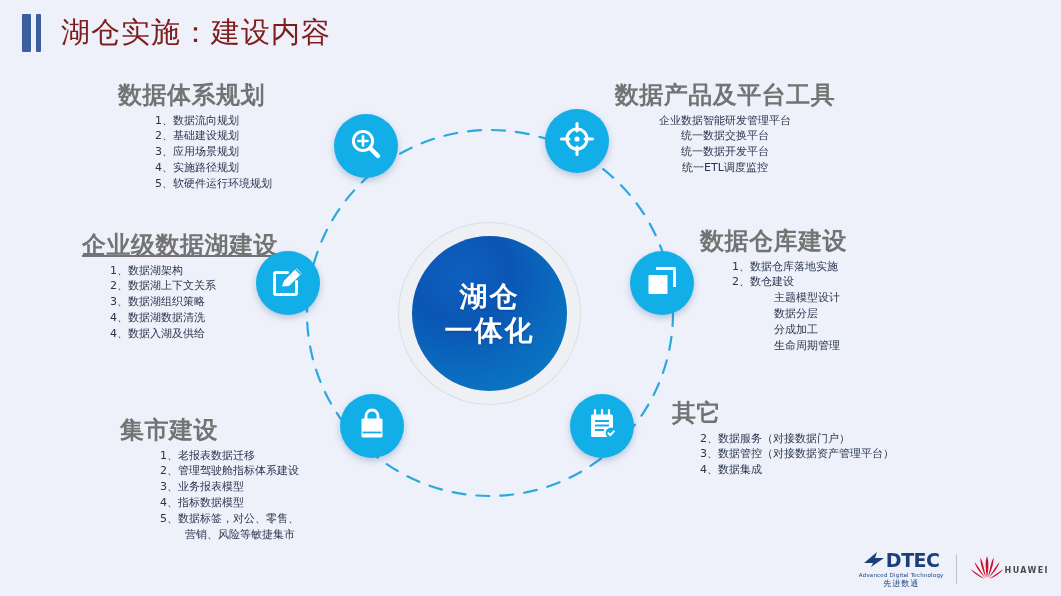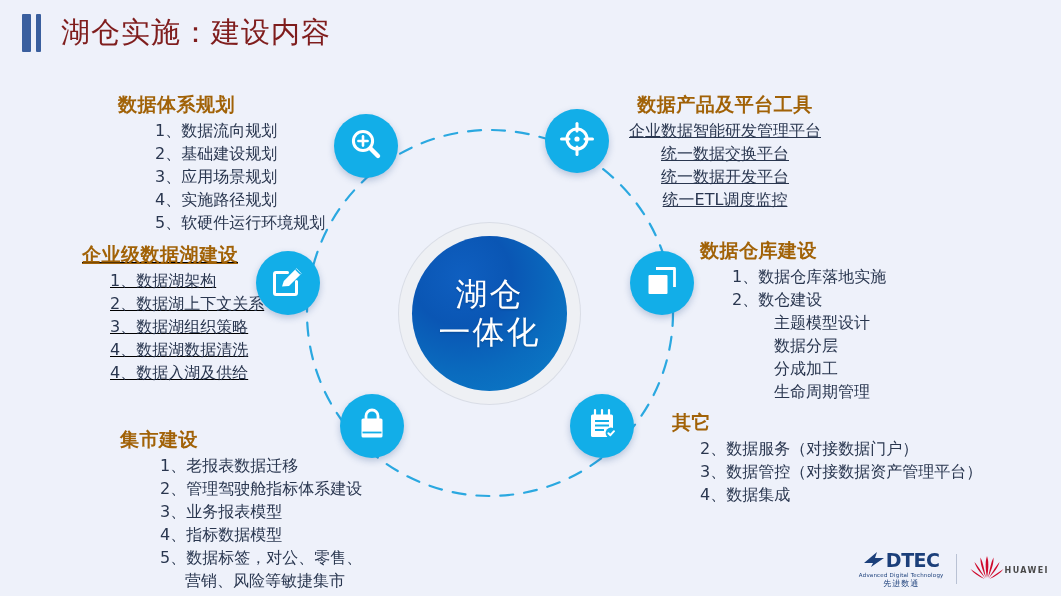--- a/index.html
+++ b/index.html
@@ -17,39 +17,39 @@
   .accent .b1{width:9px;height:38px;background:#3a5f9e;border-radius:1px;}
   .accent .b2{width:5px;height:38px;background:#3a5f9e;border-radius:1px;}
   .title-text{
     font-size:29px;color:#7f1d1d;letter-spacing:1px;
     font-family:"DejaVu Sans","Liberation Sans",sans-serif;
   }
 
   
   .block{position:absolute;}
   .block h3{
-    margin:12px 0 3px 0;font-size:19px;font-weight:bold;color:#a16207;
+    margin:0 0 3px 0;font-size:24px;font-weight:bold;color:#737373;
     letter-spacing:0.5px;line-height:1.15;
   }
   .block h3.underline{text-decoration:underline;text-underline-offset:2px;}
   .block ul{margin:0;padding:0;list-style:none;}
   .block li{
-    font-size:16px;color:#29364f;line-height:1.44;white-space:nowrap;
+    font-size:11px;color:#29364f;line-height:1.44;white-space:nowrap;
   }
   .block li.sub{padding-left:42px;}
   .block li.cont{padding-left:25px;}
-  .center-list li{text-decoration:underline;}
+  .center-list li{}
 
   .b-topleft{left:118px;top:82px;}
   .b-topleft ul{padding-left:37px;}
 
   .b-topright{left:600px;top:82px;text-align:center;width:250px;}
   .b-topright h3{text-align:center;}
 
-  .b-midleft{left:82px;top:232px;text-decoration:underline;}
+  .b-midleft{left:82px;top:232px;}
   .b-midleft ul{padding-left:28px;}
 
   .b-midright{left:700px;top:228px;}
   .b-midright ul{padding-left:32px;}
 
   .b-botleft{left:120px;top:417px;}
   .b-botleft ul{padding-left:40px;}
 
   .b-botright{left:672px;top:400px;}
   .b-botright ul{padding-left:28px;}
@@ -58,21 +58,21 @@
   .diagram{position:absolute;left:262px;top:98px;width:500px;height:430px;}
   .diagram svg{position:absolute;left:0;top:0;}
 
   .hub{
     position:absolute;left:150px;top:138px;width:155px;height:155px;border-radius:50%;
     background:radial-gradient(circle at 32% 26%, #0f5fc0 0%, #0a56b4 32%, #0a6bbe 62%, #0c7ec9 100%);
     box-shadow:0 0 0 13px rgba(255,255,255,0.55), 0 0 0 14px #d9dde6;
     display:flex;flex-direction:column;align-items:center;justify-content:center;
   }
   .hub span{
-    color:#fff;font-size:32px;font-weight:normal;line-height:1.18;letter-spacing:2px;
+    color:#fff;font-size:28px;font-weight:bold;line-height:1.18;letter-spacing:2px;
     text-shadow:0 1px 2px rgba(0,0,0,0.18);
   }
 
   .node{
     position:absolute;width:64px;height:64px;border-radius:50%;
     background:#12aee8;
     box-shadow:0 3px 7px rgba(40,80,140,0.28);
     display:flex;align-items:center;justify-content:center;
   }
   .node svg{position:static;}

